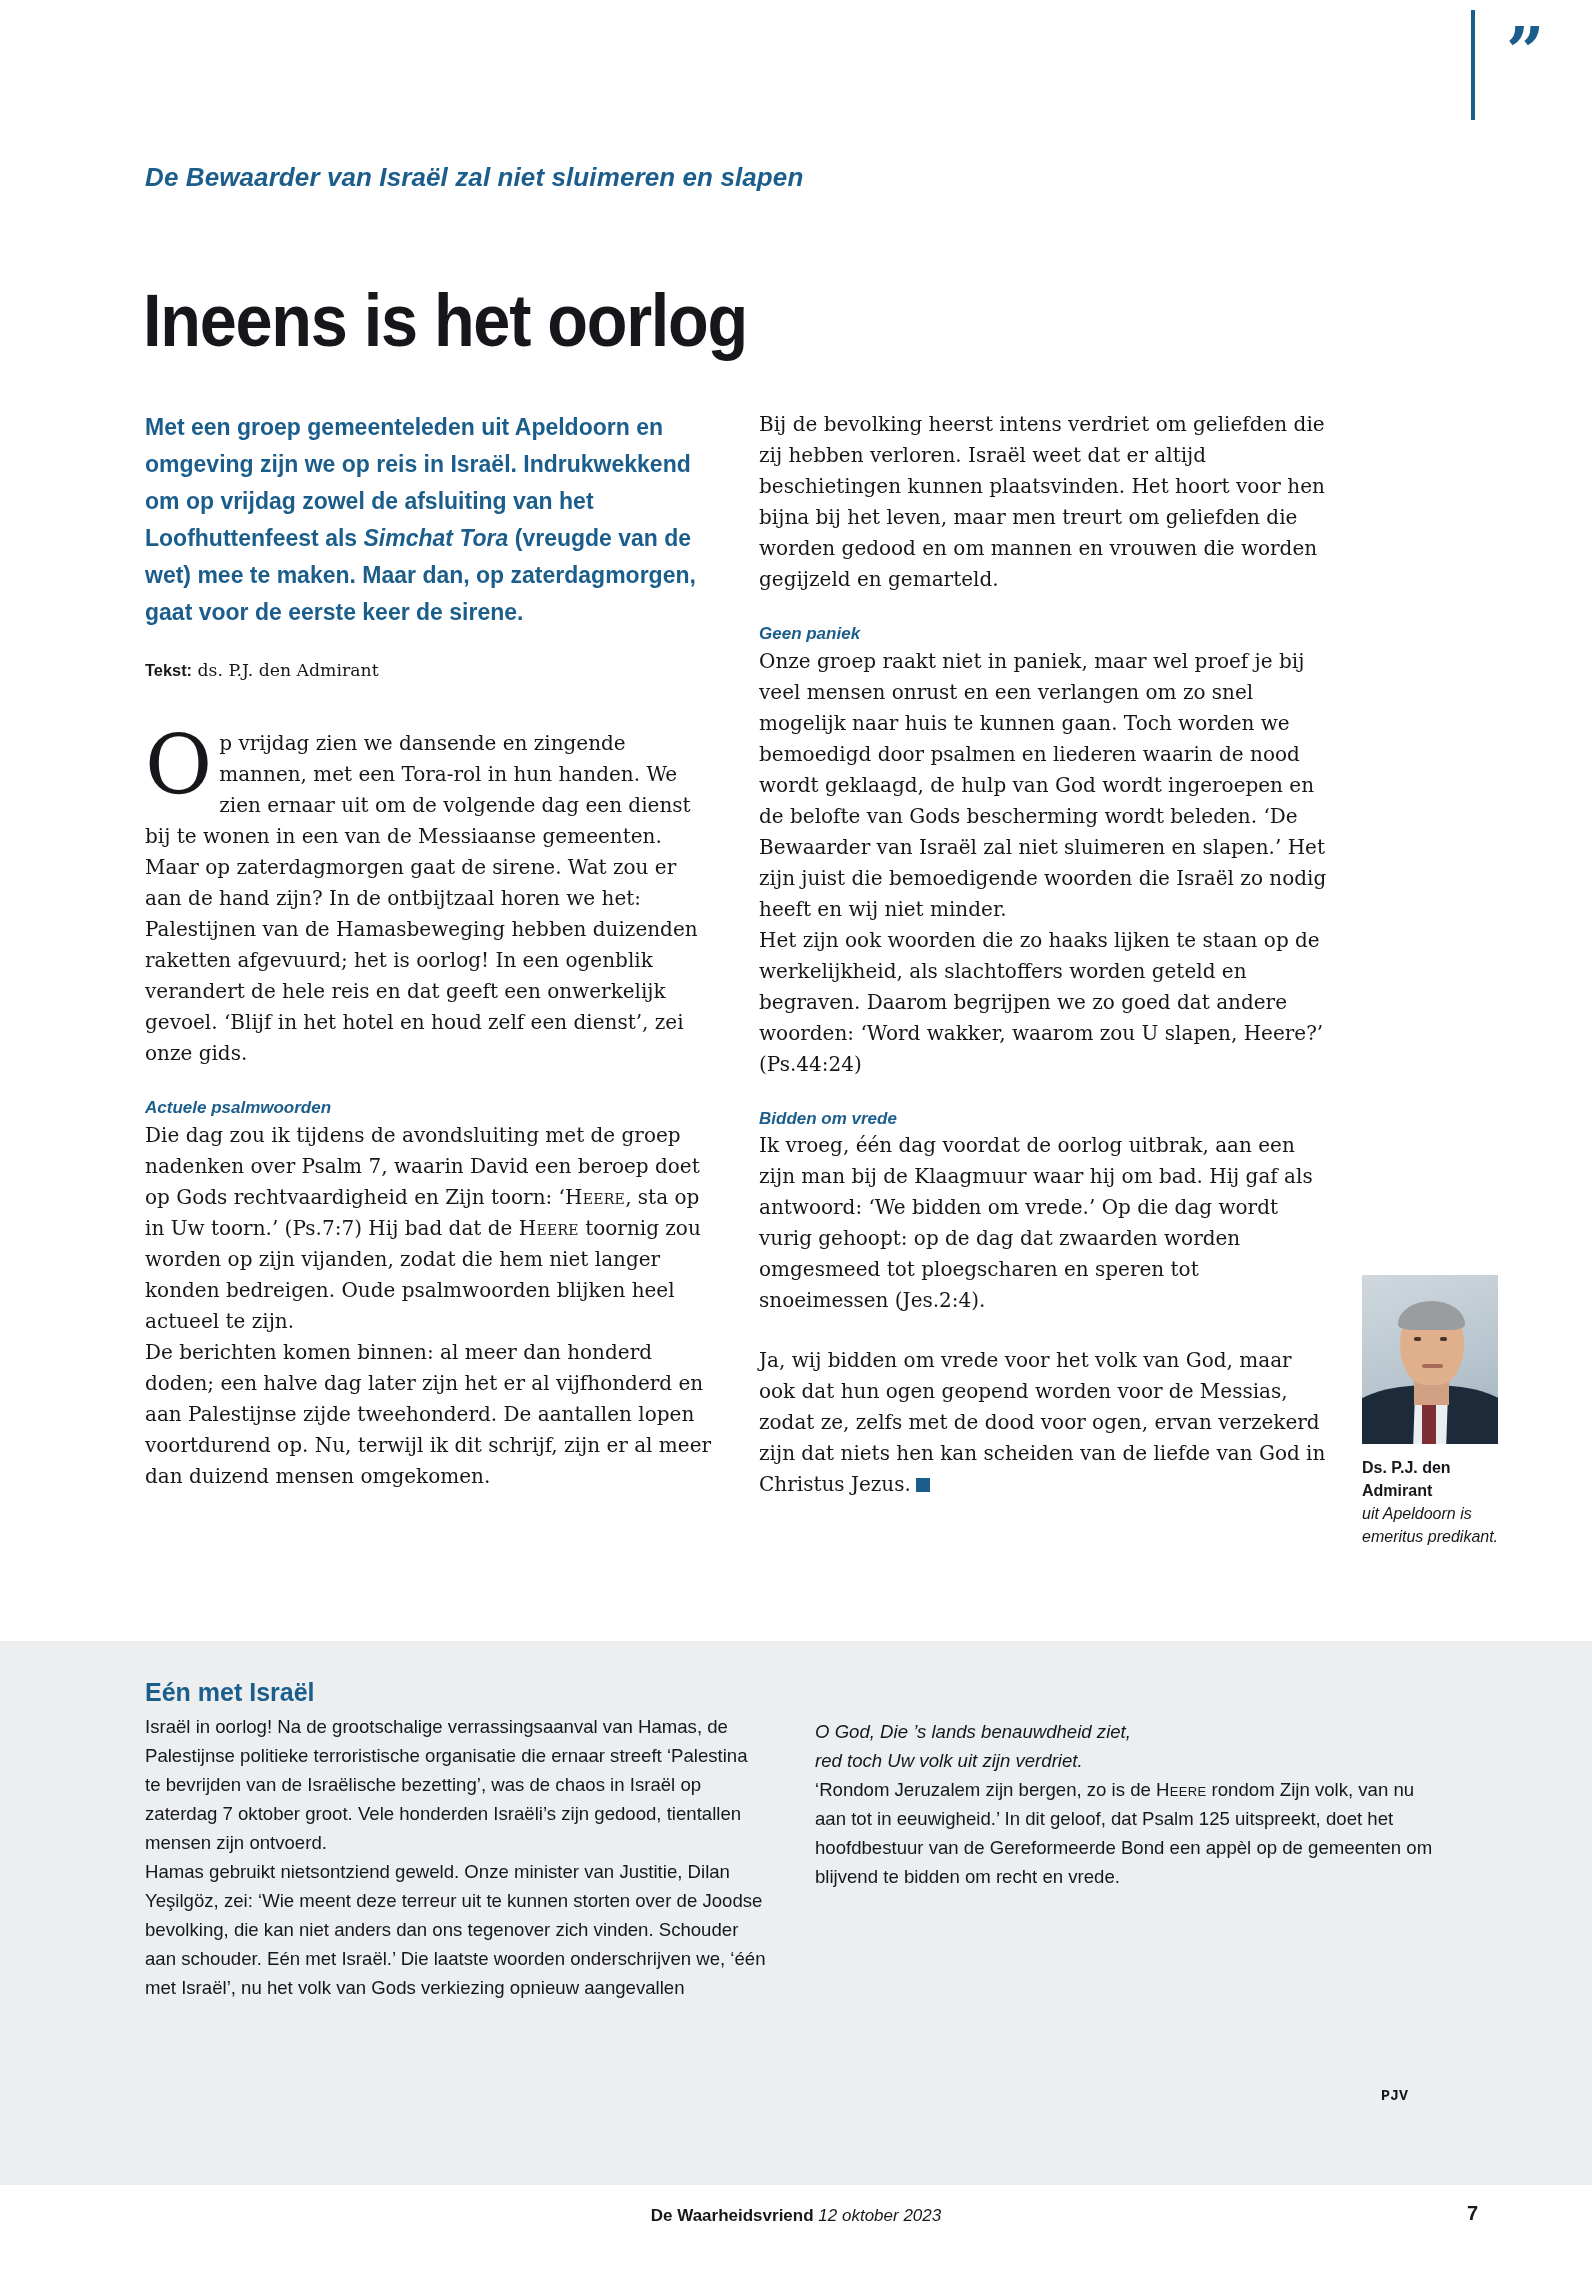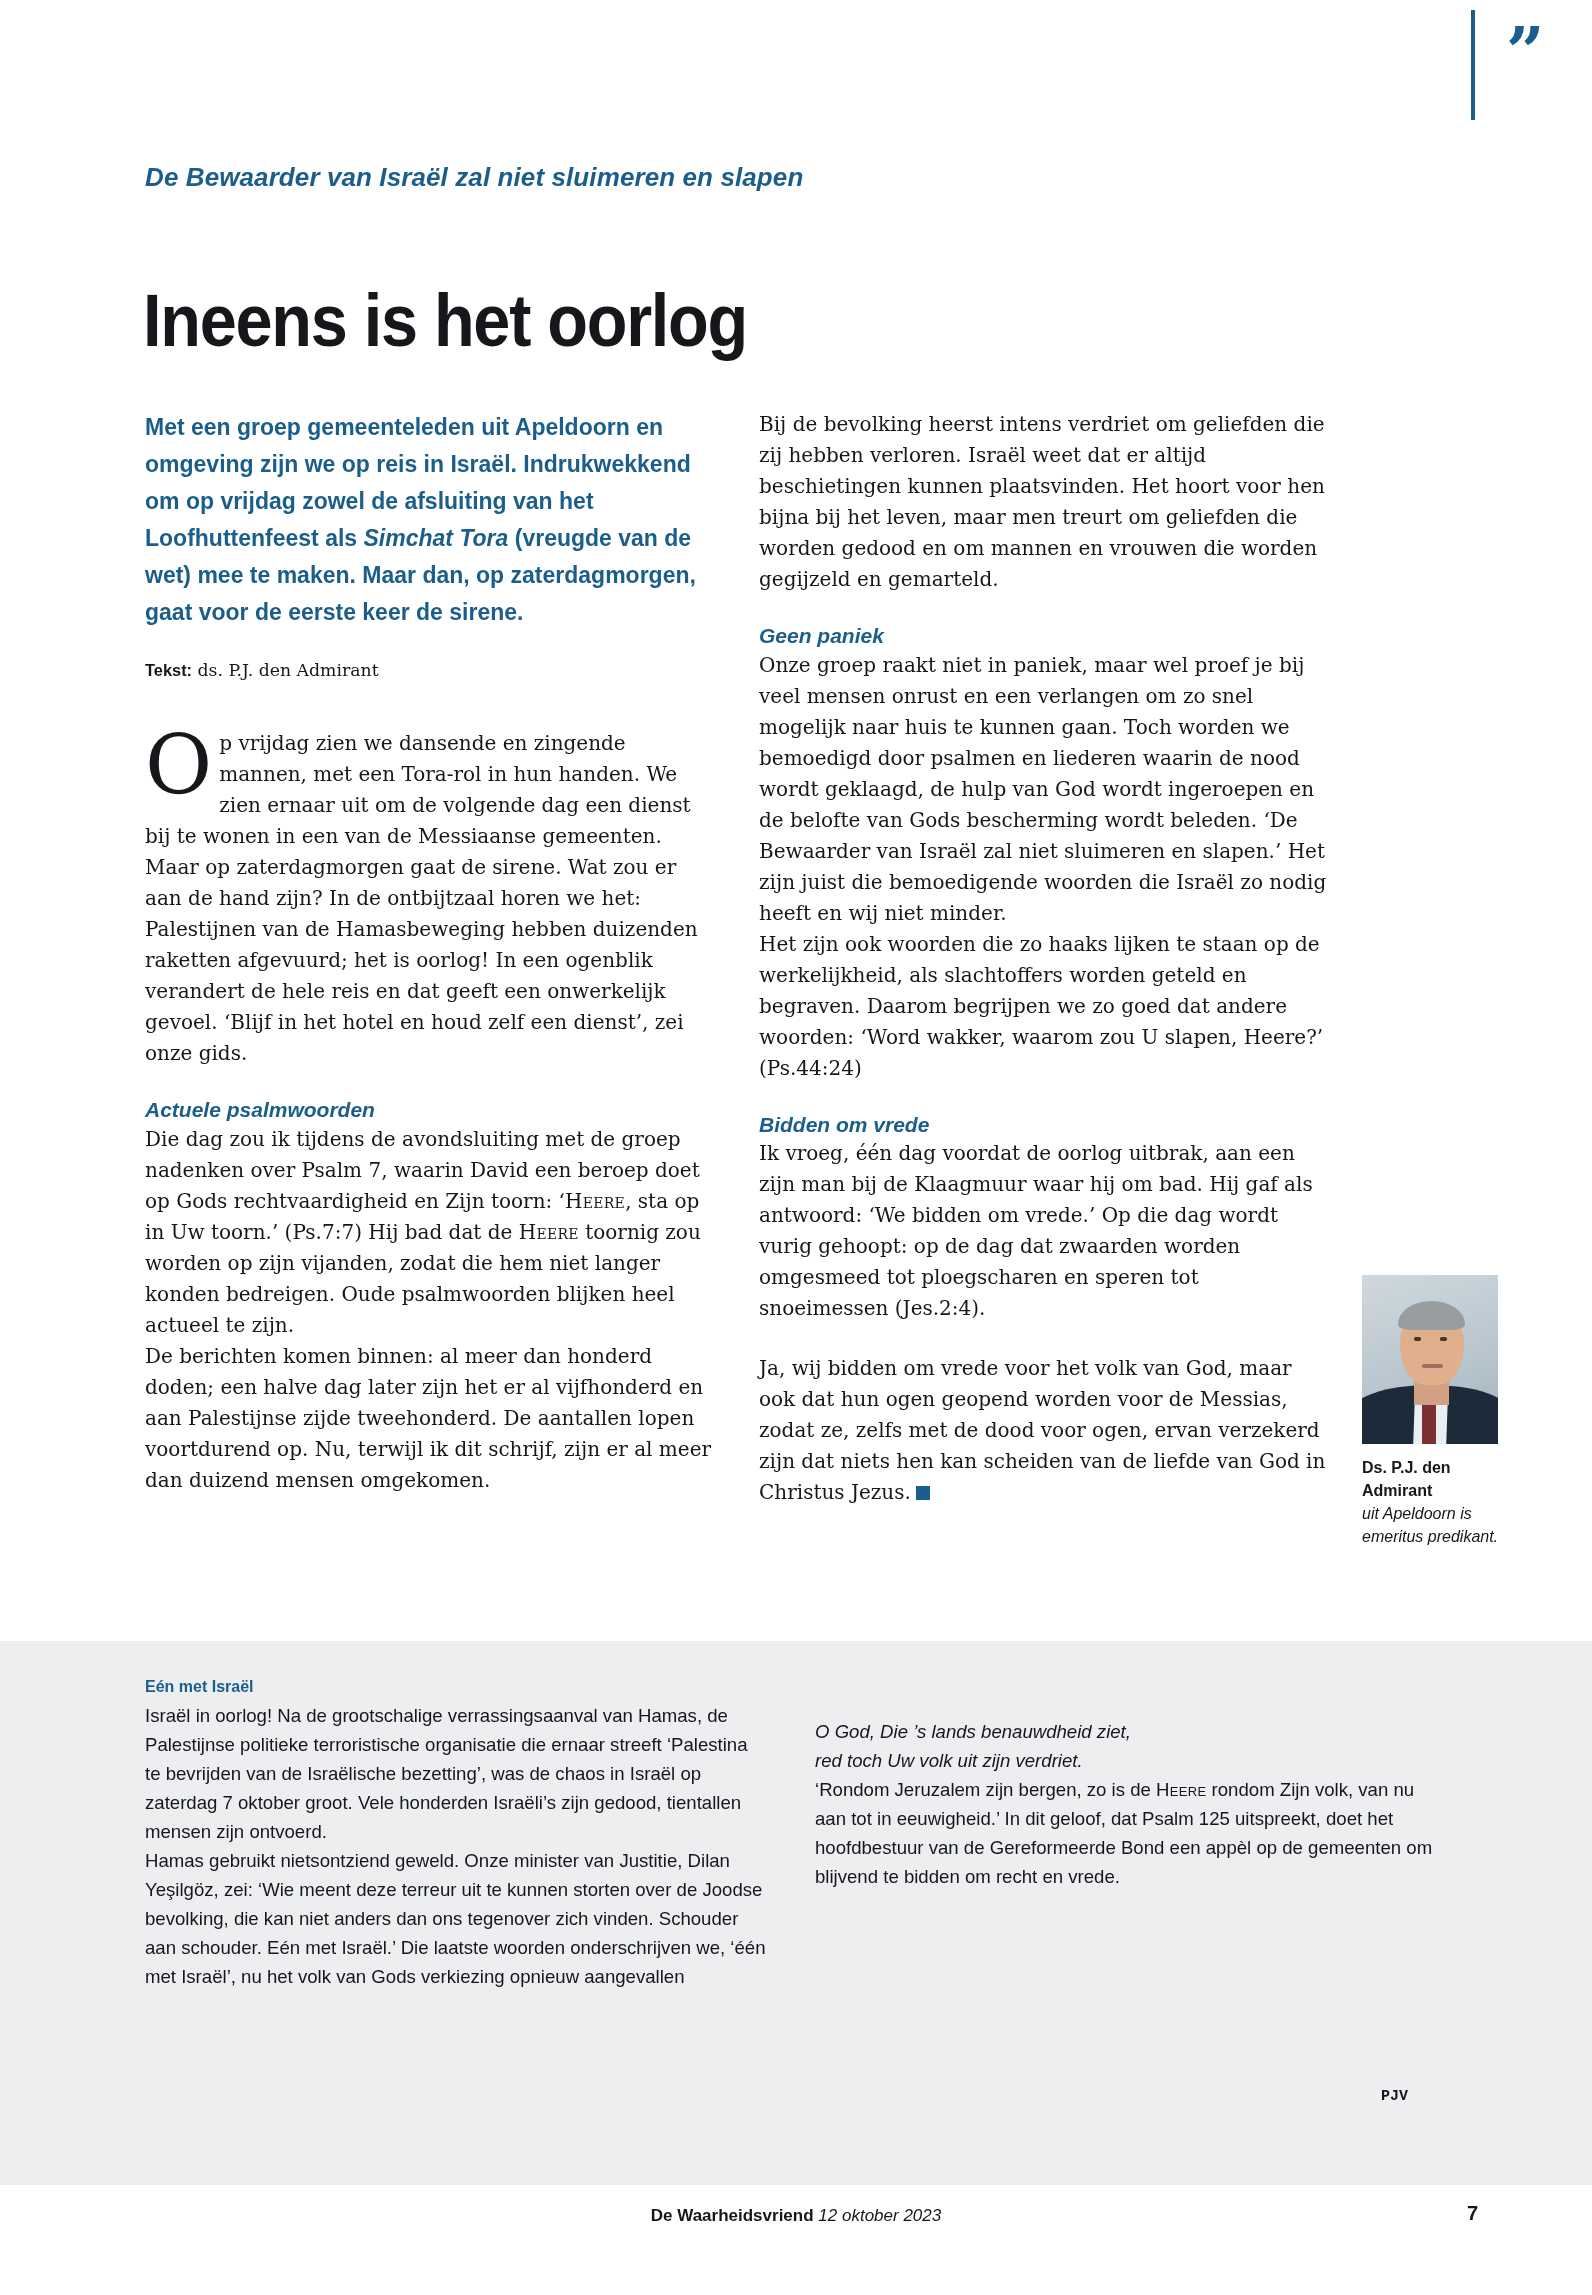--- a/index.html
+++ b/index.html
@@ -117,21 +117,21 @@
     text-align: left;
   }
   p.body + p.body { margin-top: 0; }
 
   .sc { font-variant: small-caps; font-size: 20px; letter-spacing: 0.3px;}
 
   .subhead {
     font-family: "Liberation Sans", sans-serif;
     font-style: italic;
     font-weight: 700;
-    font-size: 21px;
+    font-size: 17px;
     color: #1b5e8c;
     margin: 29px 0 1.7px 0;
   }
 
   
   .dropcap-para {
     position: relative;
   }
   .dropcap {
     float: left;
@@ -246,21 +246,21 @@
   }
   .panel-col-right {
     position: absolute;
     left: 815px;
     top: 1717px;
     width: 630px;
   }
   .panel-head {
     font-family: "Liberation Sans", sans-serif;
     font-weight: 700;
-    font-size: 16px;
+    font-size: 25px;
     color: #1b5e8c;
     margin-bottom: 5.2px;
   }
   p.panel-body {
     font-family: "Liberation Sans", sans-serif;
     font-size: 18.6px;
     line-height: 29px;
     color: #16171a;
     margin: 0;
   }

